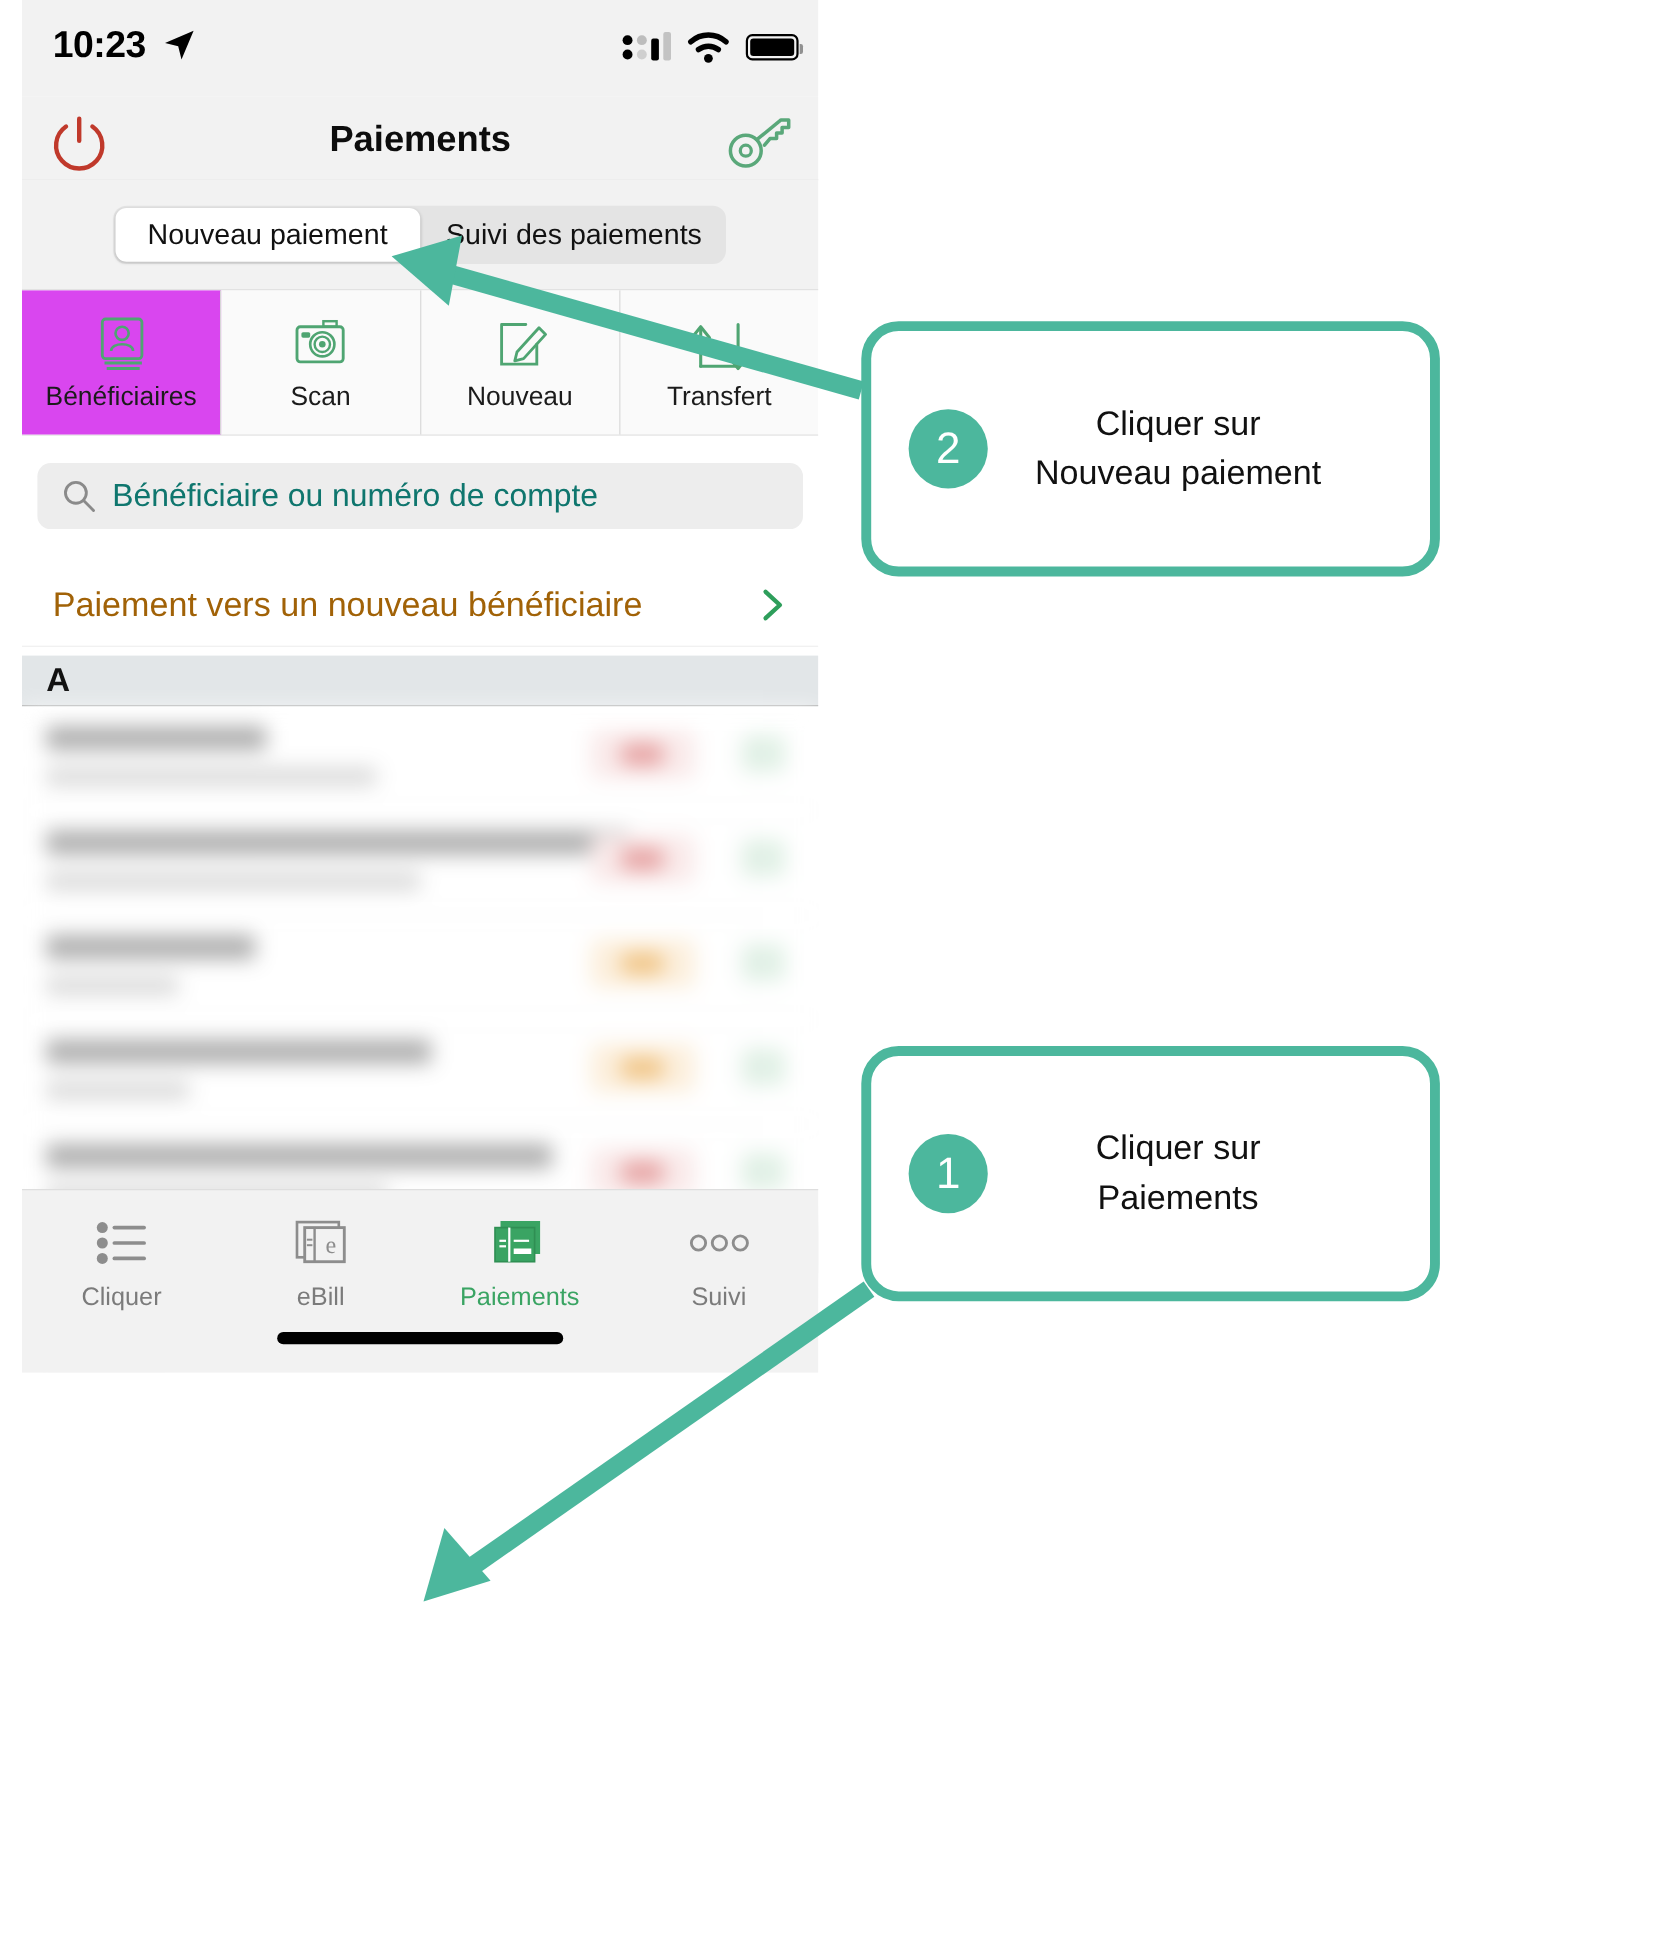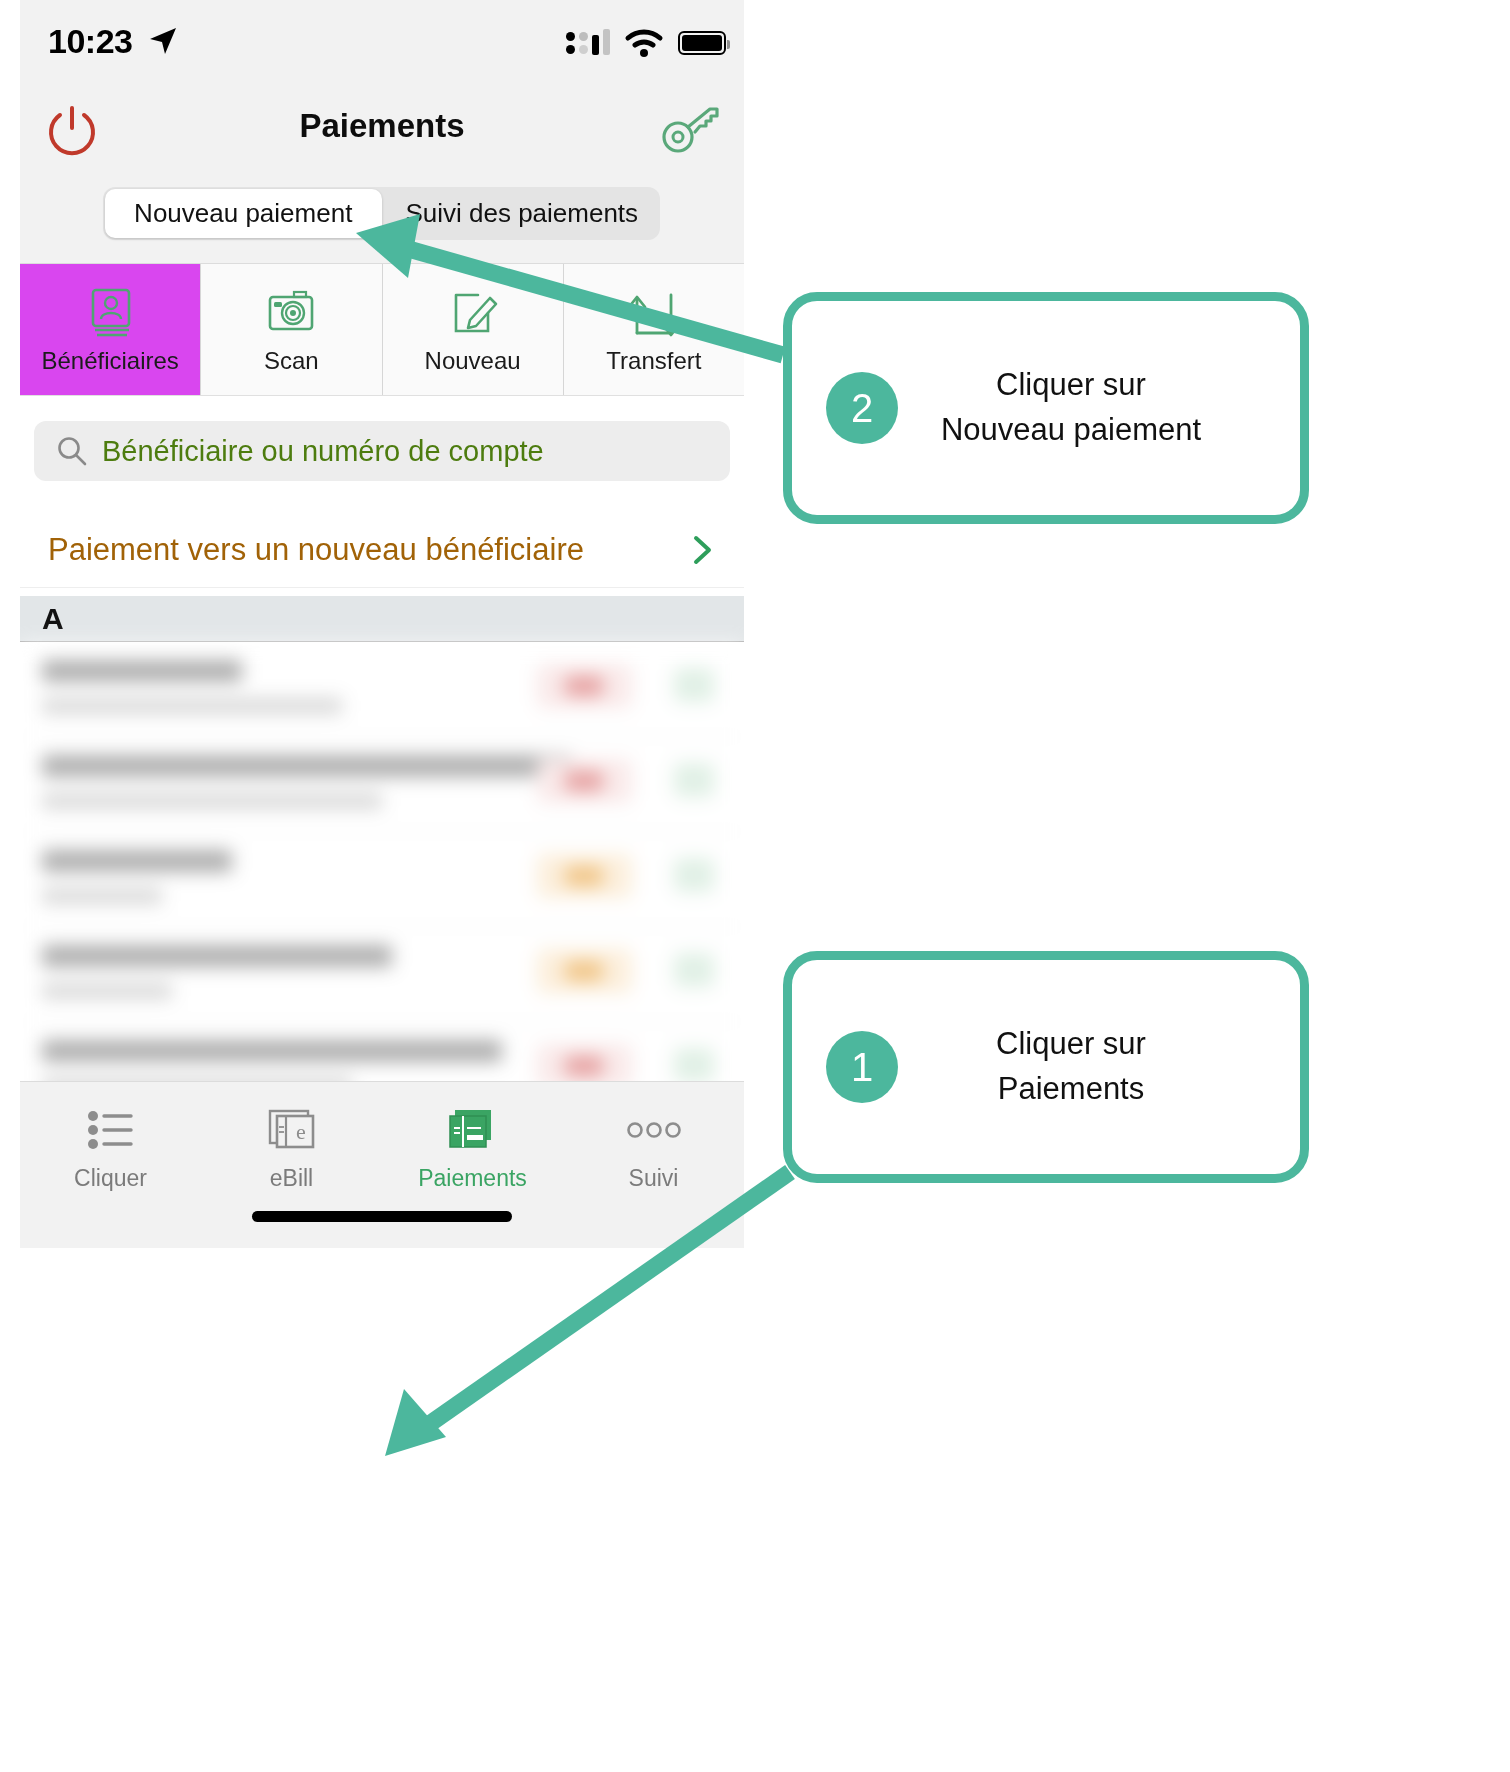--- a/index.html
+++ b/index.html
@@ -91,21 +91,21 @@
   .qa:last-child{border-right:none;}
   .qa .ic{height:54px;display:flex;align-items:flex-end;}
   .qa .lb{font-size:24px;color:#1b1b1b;}
 
   
   .searchbar{
     position:absolute;left:14px;top:421px;width:696px;height:60px;
     background:#ededed;border-radius:12px;display:flex;align-items:center;gap:14px;
     padding-left:22px;box-sizing:border-box;
   }
-  .searchbar .ph{font-size:29px;color:#4d7c0f;}
+  .searchbar .ph{font-size:29px;color:#0f766e;}
 
   
   .newlink{
     position:absolute;left:0;top:512px;width:724px;height:75px;
     border-bottom:1px solid #eee;
     display:flex;align-items:center;
   }
   .newlink .txt{position:absolute;left:28px;font-size:31px;color:#a16207;}
   .newlink .chev{position:absolute;right:28px;top:22px;}
 

